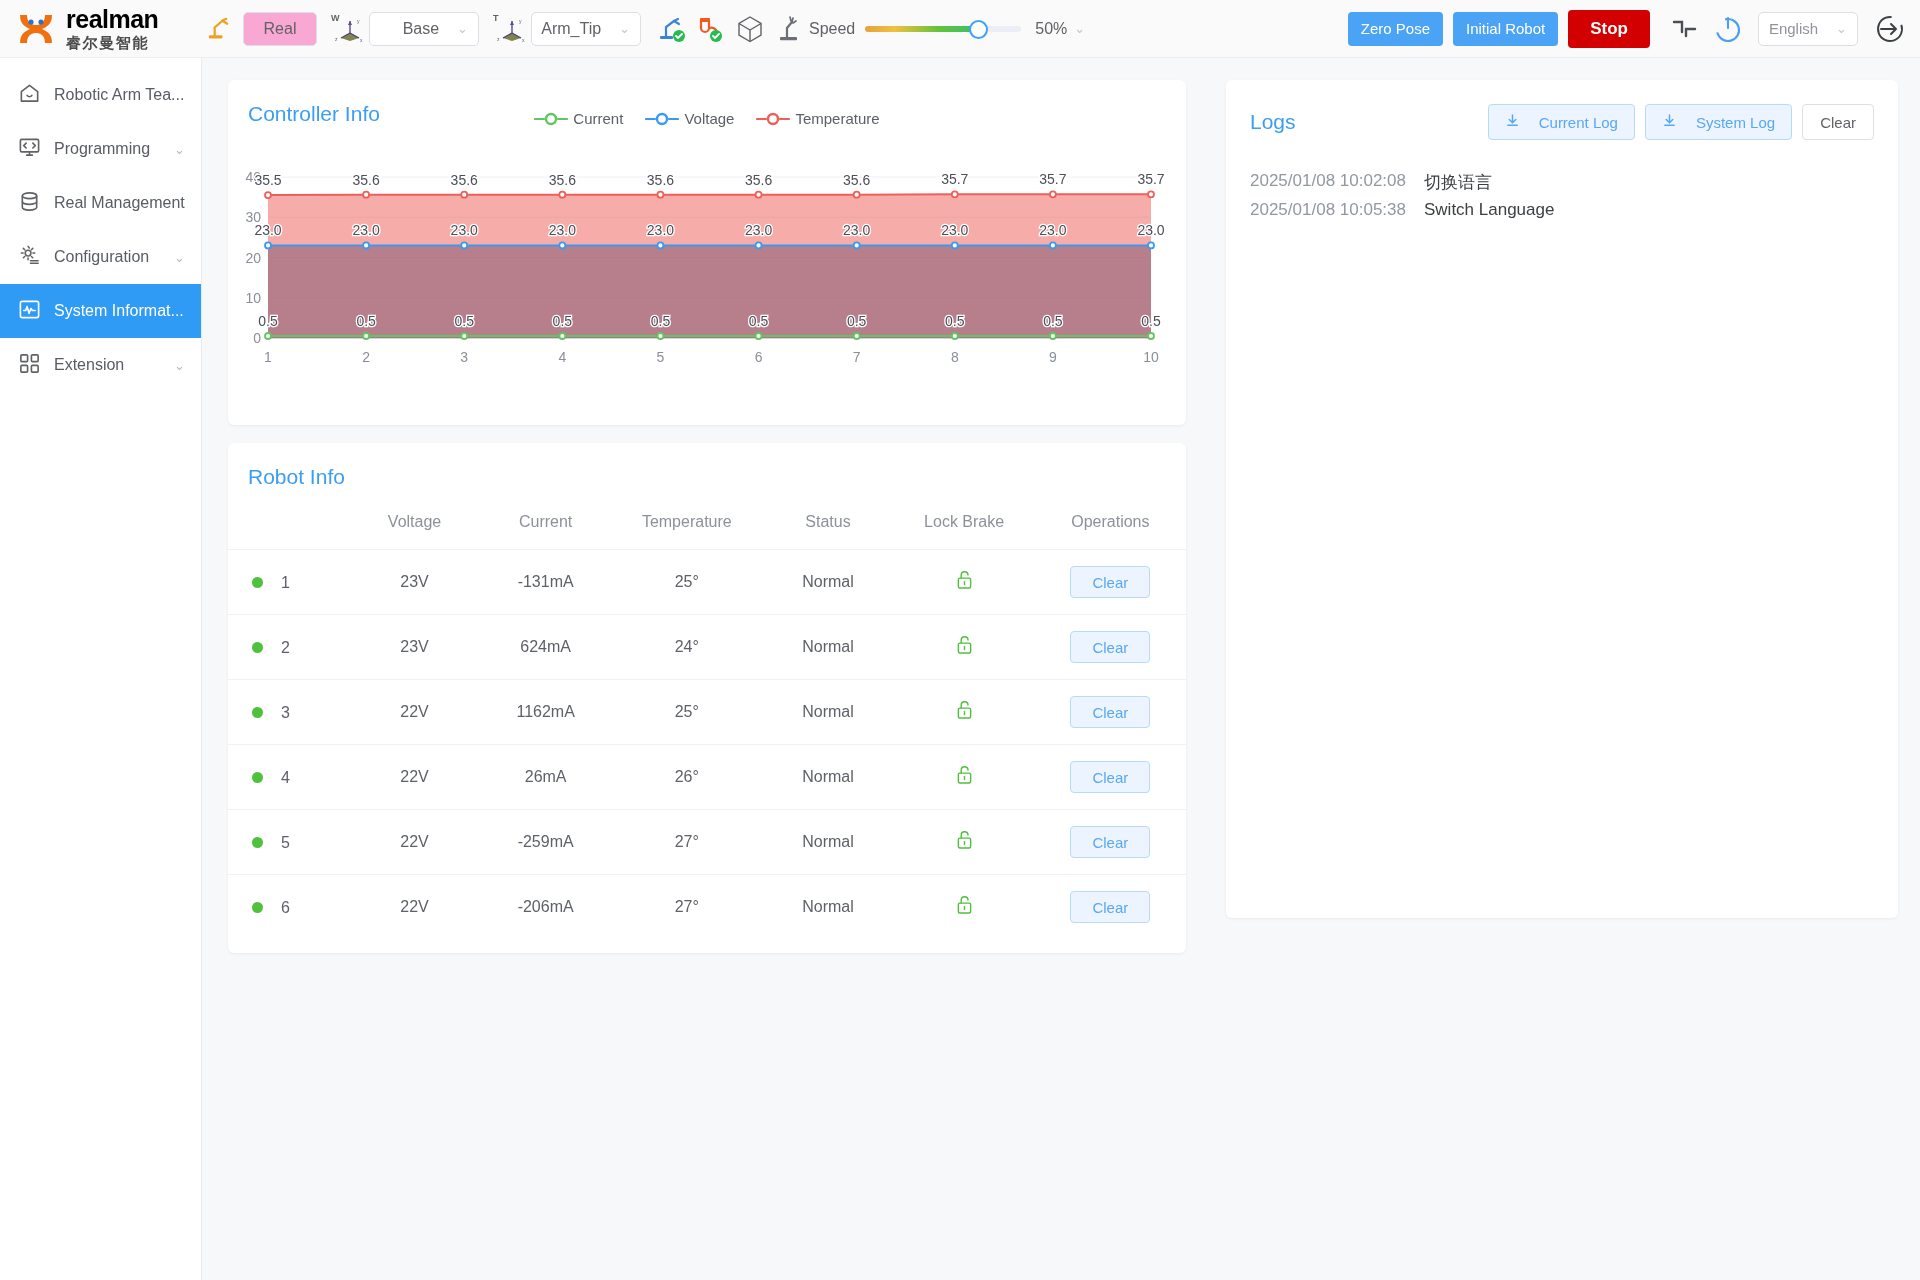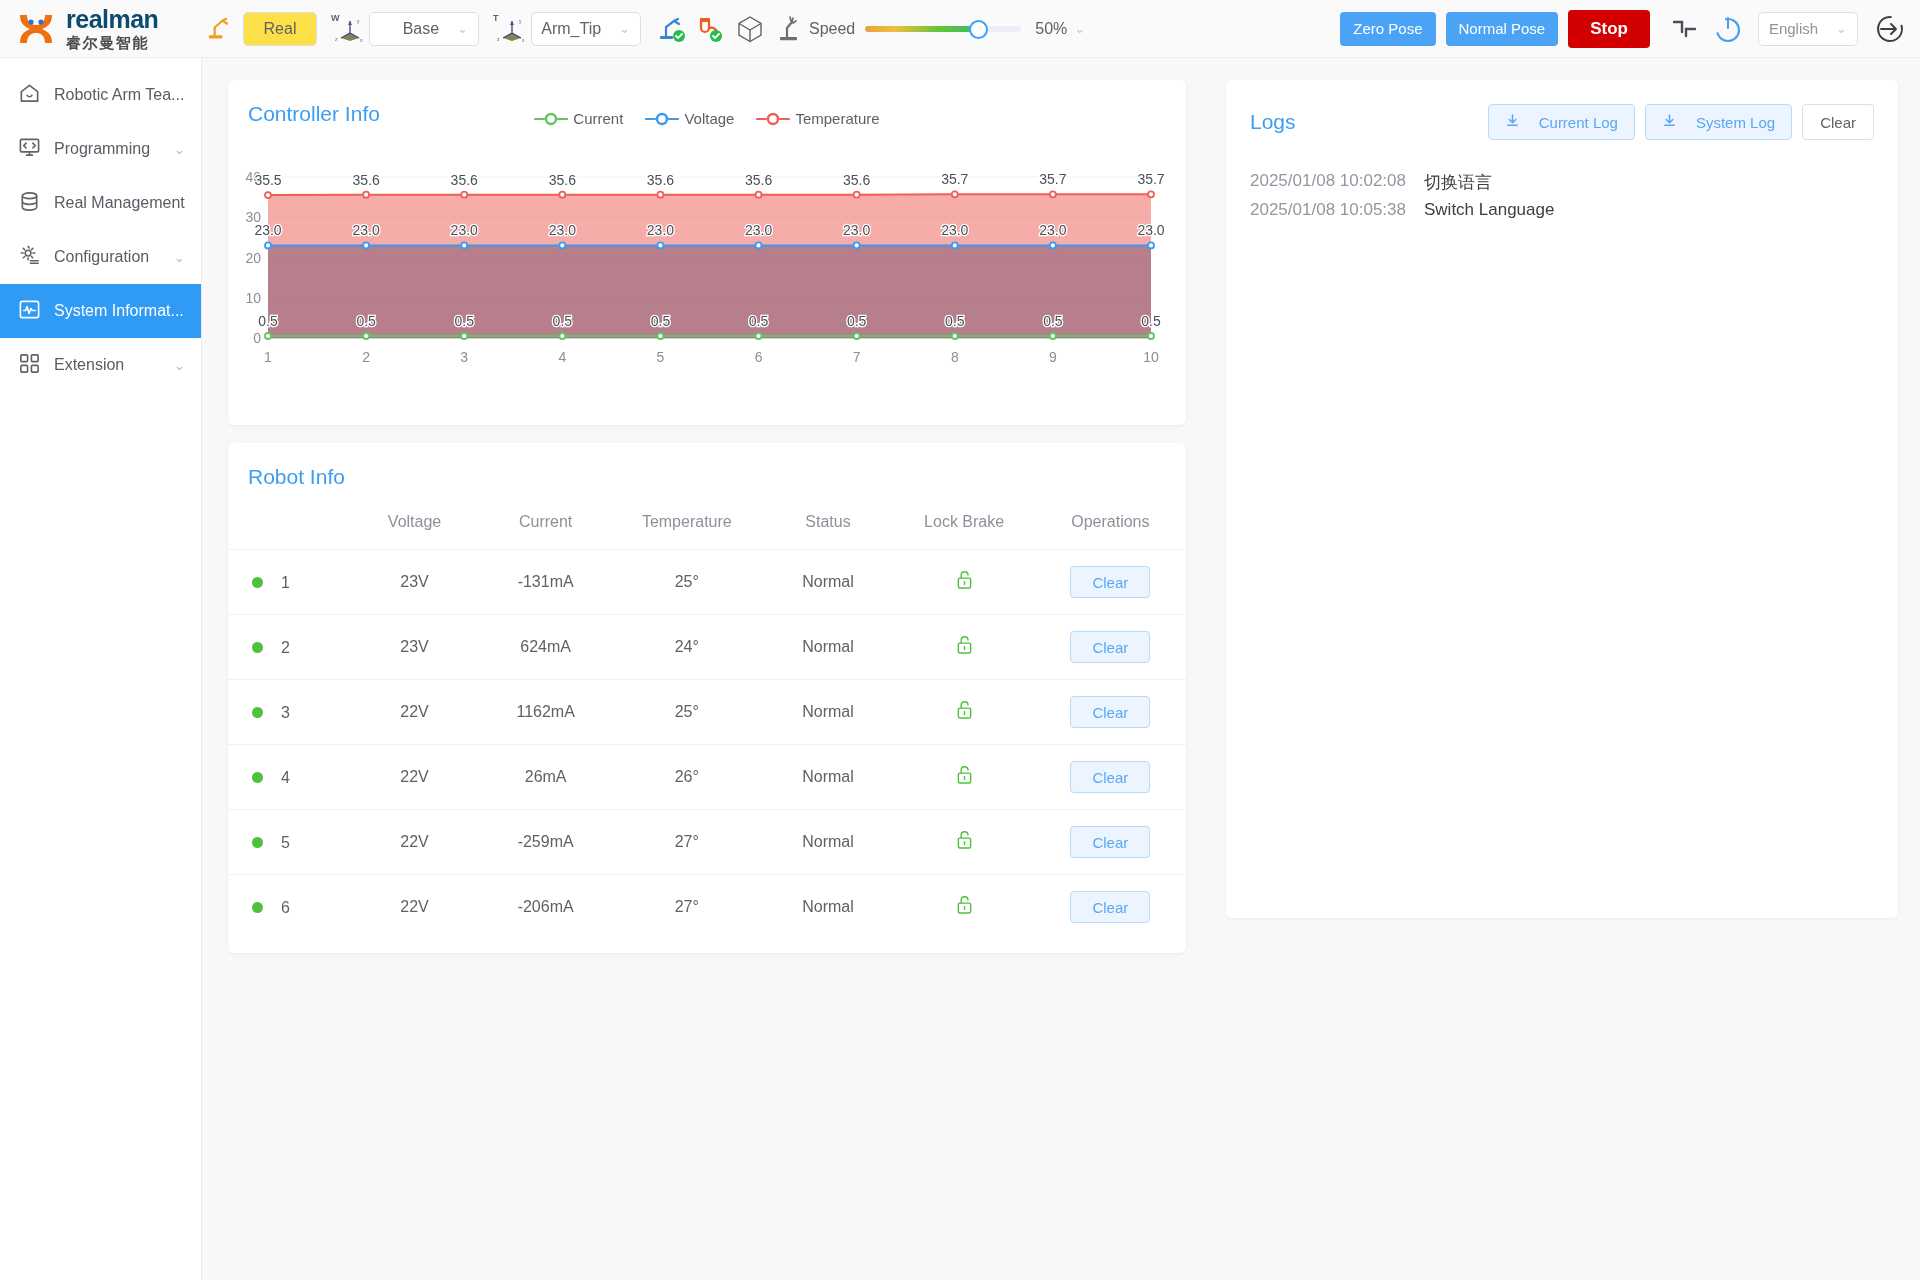--- a/index.html
+++ b/index.html
@@ -15,30 +15,30 @@
     height: 58px; width: 100%;
     display: flex; align-items: center;
     background: #fafafa;
     border-bottom: 1px solid #eeeeee;
     padding: 0 14px 0 16px;
     gap: 0px;
   }
   .logo-wrap { display: flex; align-items: center; gap: 10px; width: 186px; flex: 0 0 186px; }
   .logo-mark { width: 40px; height: 36px; flex: 0 0 40px; }
   .logo-text { display: flex; flex-direction: column; line-height: 1; }
-  .logo-en { font-size: 25px; font-weight: bold; color: #0c4a6e; letter-spacing: -0.5px; }
+  .logo-en { font-size: 25px; font-weight: bold; color: #000000; letter-spacing: -0.5px; }
   .logo-cn { font-size: 15px; font-weight: bold; color: #4b4b4b; letter-spacing: 1.6px; margin-top: 3px; }
 
   .hdr-icon { display: inline-flex; align-items: center; justify-content: center; }
   .robot-icon { margin: 0 10px 0 4px; }
 
   .pill {
     height: 34px; min-width: 74px;
     border: 1px solid #dcdfe6; border-radius: 5px;
-    background: #fde047; display: flex; align-items: center; justify-content: center;
+    background: #f9a8d4; display: flex; align-items: center; justify-content: center;
     font-size: 16px; color: #606266; padding: 0 14px;
   }
   .select-pill {
     height: 34px; border: 1px solid #dcdfe6; border-radius: 5px;
     background: #fff; display: flex; align-items: center;
     font-size: 16px; color: #606266; padding: 0 10px 0 14px;
     justify-content: flex-end; gap: 18px;
   }
   .select-pill.w-frame { width: 110px; }
   .select-pill.w-tip { width: 110px; padding-left: 21px; }
@@ -250,21 +250,21 @@
   <div class="slider-rest"></div>
   <span class="speed-val">
     <span>50%</span>
     <span class="caret">⌄</span>
   </span>
 
   <div class="spacer"></div>
 
   <button class="btn-blue">Zero Pose</button>
   <div class="hdr-gap"></div>
-  <button class="btn-blue">Normal Pose</button>
+  <button class="btn-blue">Initial Robot</button>
   <div class="hdr-gap"></div>
   <button class="btn-red">Stop</button>
 
   <span class="hdr-icon" style="margin-left:20px;">
     <svg width="30" height="26" viewBox="0 0 30 26">
       <path d="M4 6 L12 6 L12 16" stroke="#4a4f57" stroke-width="2.4" fill="none" stroke-linecap="round"></path>
       <path d="M16 20 L16 13 L25 13" stroke="#4a4f57" stroke-width="2.4" fill="none" stroke-linecap="round"></path>
     </svg>
   </span>
 

